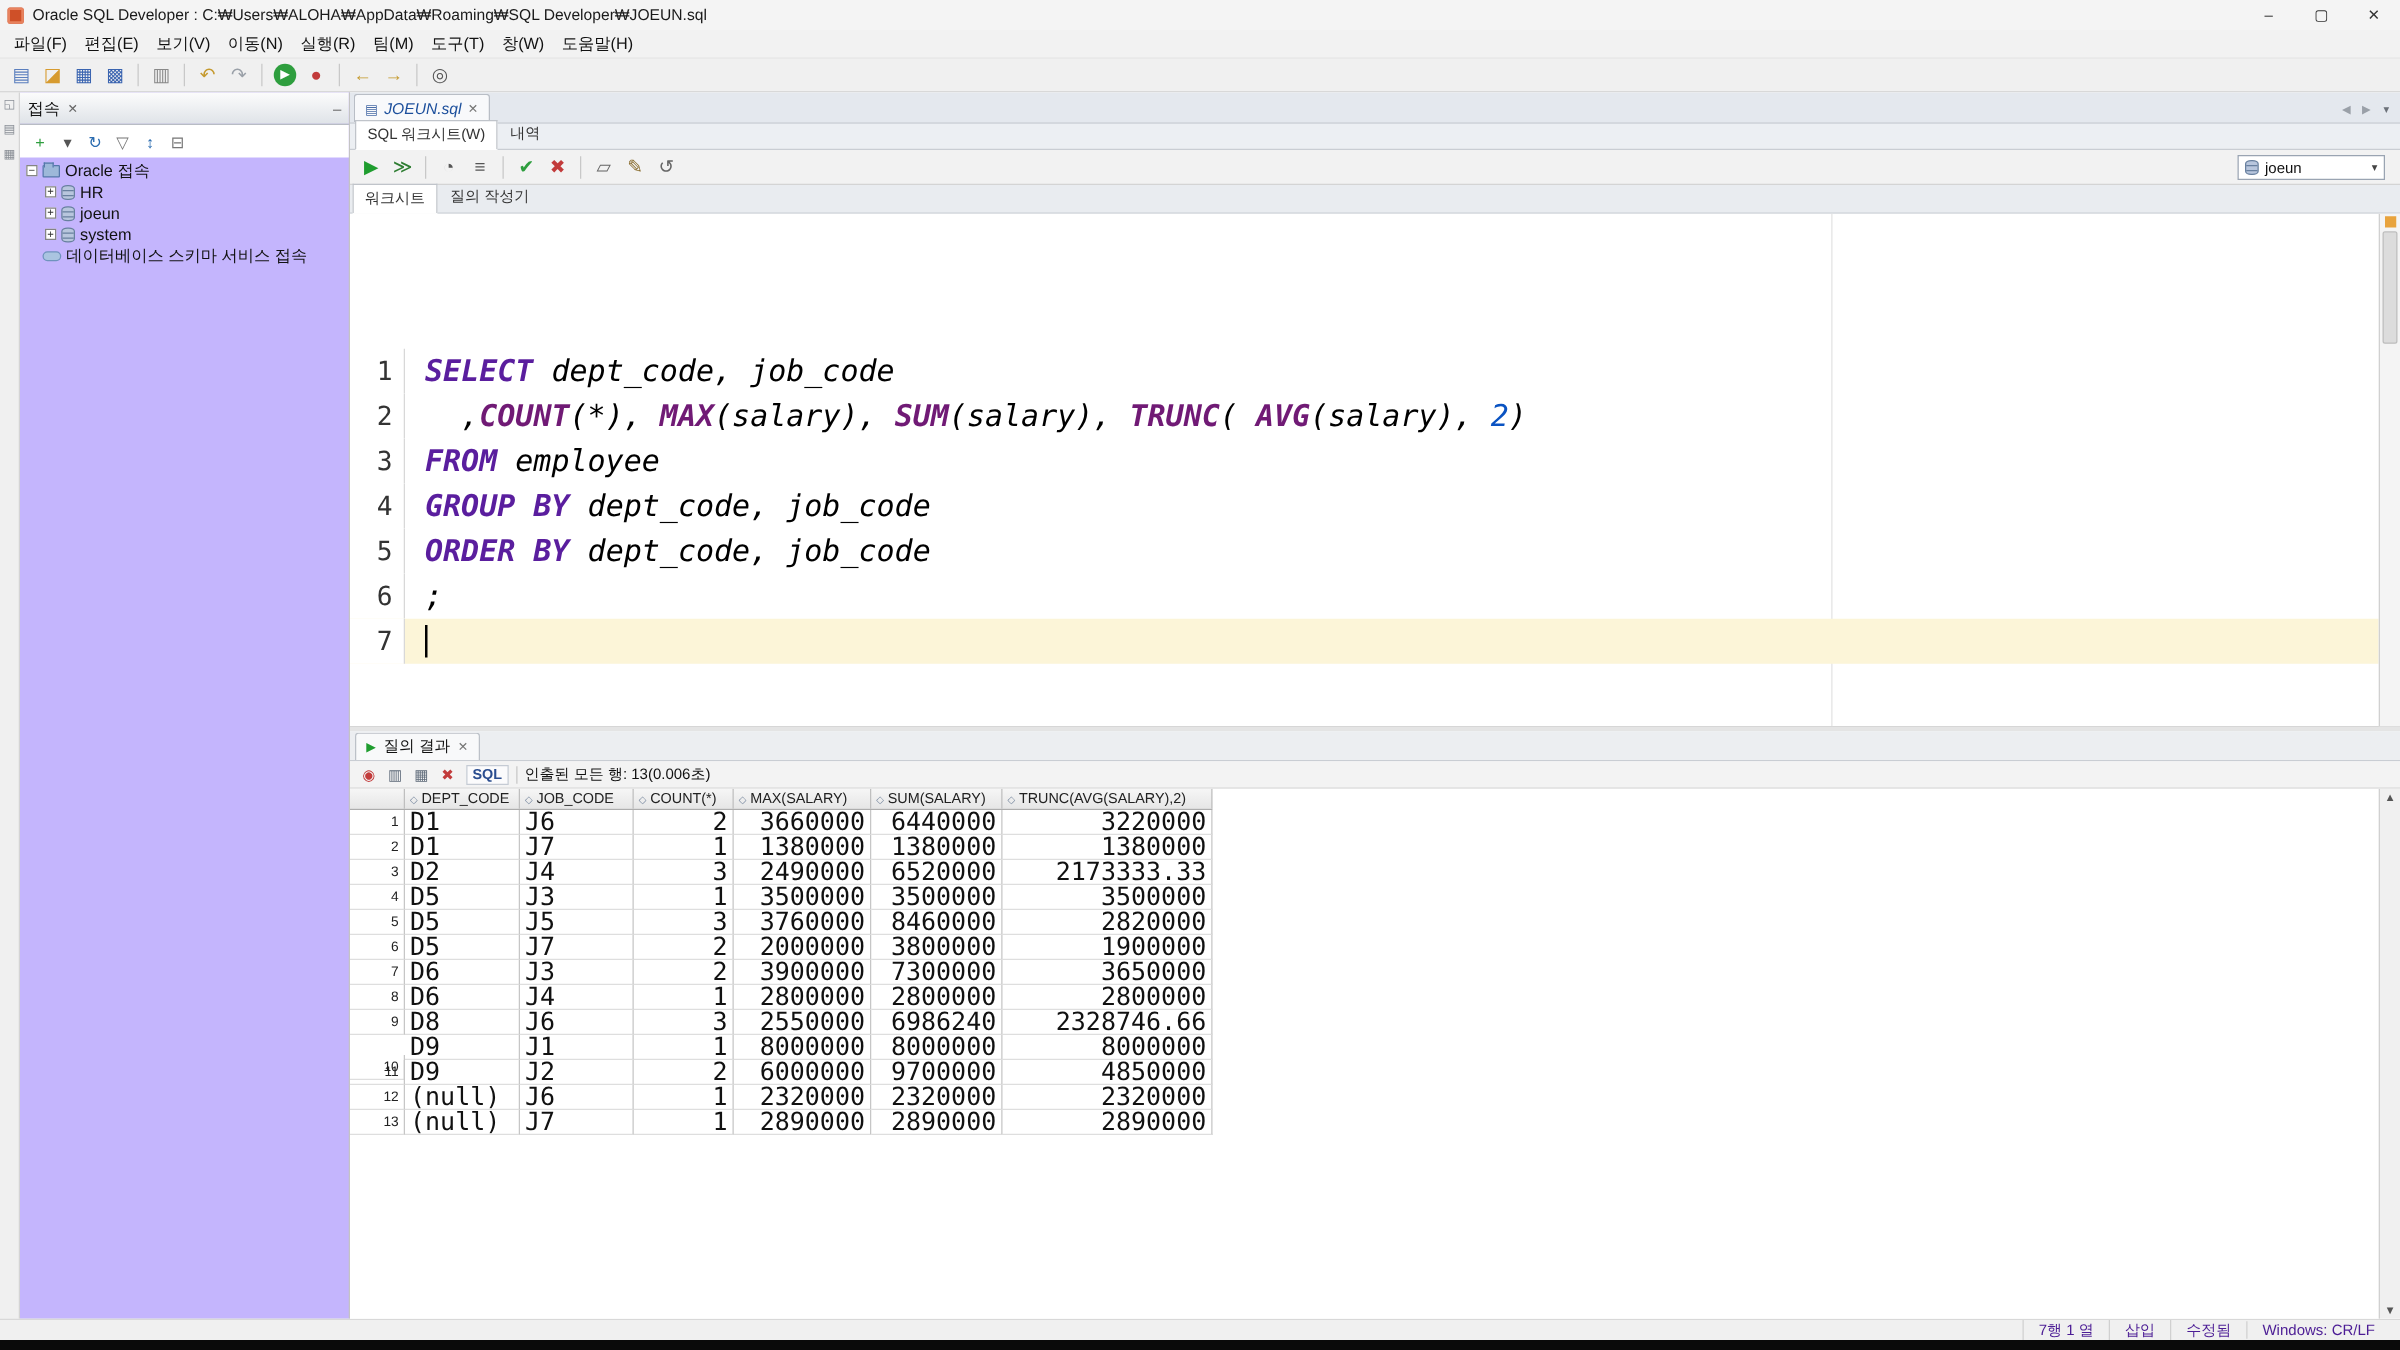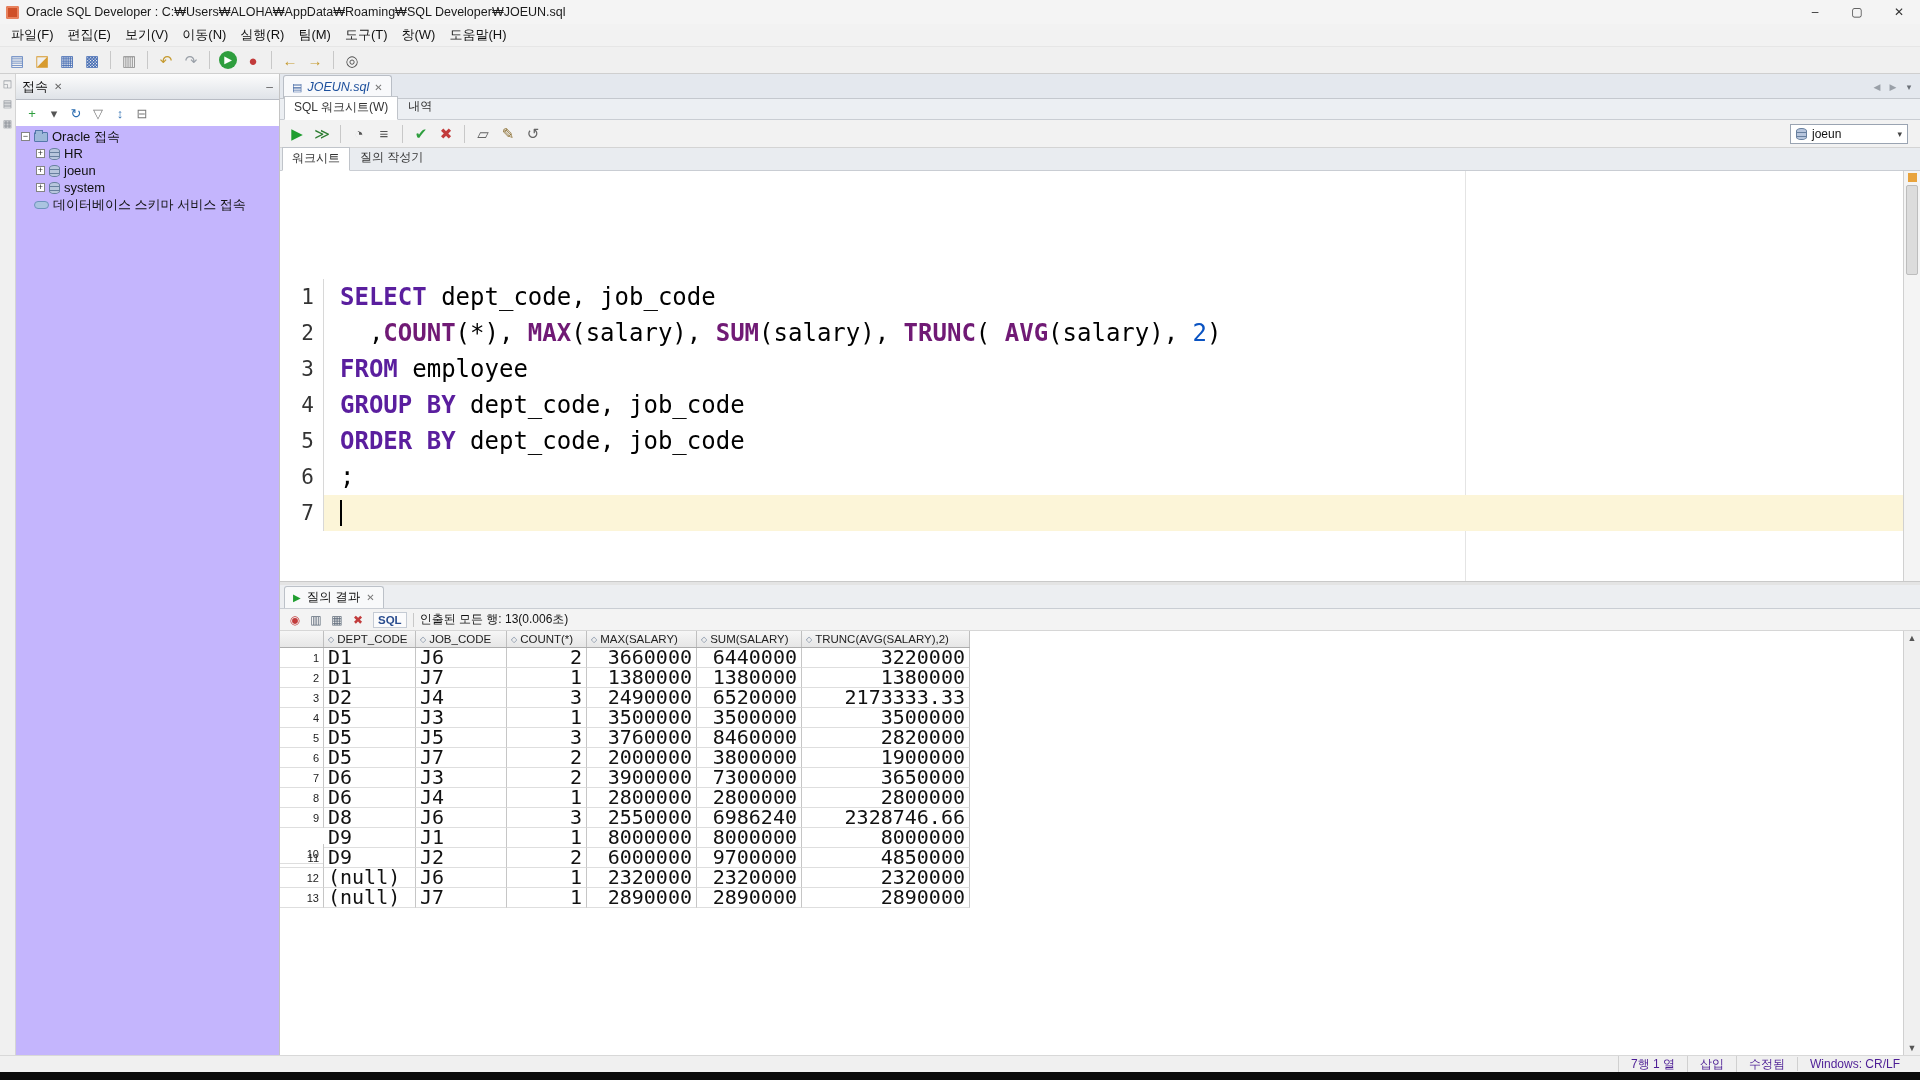--- a/index.html
+++ b/index.html
@@ -76,21 +76,21 @@
 
   .subtabs { height:23px; background:#e9ecf0; border-bottom:1px solid #c9cdd3; display:flex; align-items:flex-end; padding-left:2px; font-size:12px; flex:0 0 auto; }
 
   
   .codearea { flex:1; display:flex; min-height:0; background:#fff; border-bottom:1px solid #c9c9c9; }
   .codelines { flex:1; position:relative; overflow:hidden; font-family:"DejaVu Sans Mono", monospace; font-size:24px; line-height:36px; white-space:pre; }
   .marginline { position:absolute; left:1185px; top:0; bottom:0; width:1px; background:#e4e4e4; }
   .codeline { height:36px; display:flex; position:relative; }
   .codeline.current { background:#fcf5d8; }
   .lnum { width:44px; flex:0 0 auto; background:#fff; border-right:1px solid #d8d8d8; text-align:right; padding-right:9px; font-size:21px; color:#333; }
-  .lcode { padding-left:16px; color:#000; }
+  .lcode { padding-left:16px; color:#000;font-style:italic; }
   .tk-kw { color:#5a1e9e; font-weight:bold; }
   .tk-fn { color:#701a75; font-weight:bold; }
   .tk-num { color:#0a53c2; }
   .tk-t { color:#000; }
   .caret { display:inline-block; width:2px; height:26px; background:#000; vertical-align:-5px; }
   .codescroll { width:17px; flex:0 0 auto; background:#f4f4f4; border-left:1px solid #d0d0d0; position:relative; }
   .changemark { position:absolute; top:2px; left:4px; width:9px; height:9px; background:#e8a33d; }
   .codescroll .thumb { position:absolute; top:14px; left:2px; width:12px; height:90px; background:#dcdcdc; border:1px solid #bdbdbd; border-radius:2px; }
 
   .hsplit { height:3px; background:#e4e4e4; flex:0 0 auto; }

